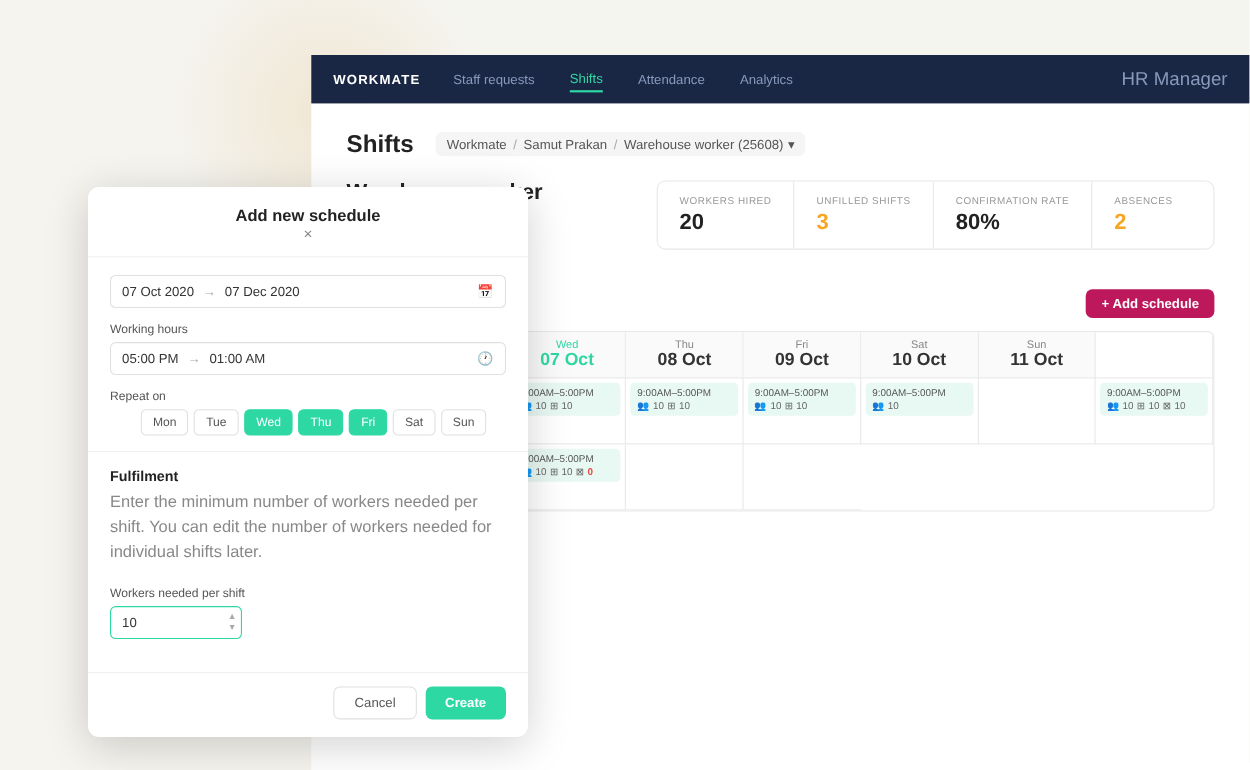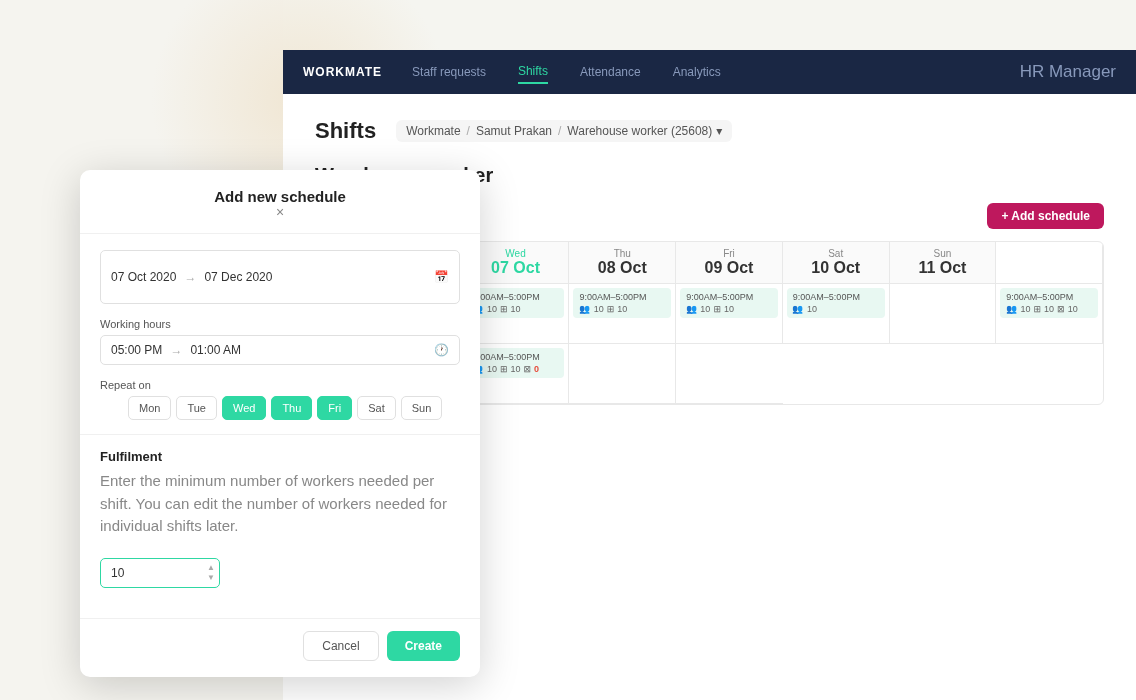--- a/index.html
+++ b/index.html
@@ -316,21 +316,21 @@
       color: #333;
       outline: none;
     }
 
     .date-range {
       display: flex;
       align-items: center;
       gap: 8px;
       border: 1px solid #e0e0e0;
       border-radius: 5px;
-      padding: 19px 10px;
+      padding: 7px 10px;
       font-size: 12px;
       color: #333;
       justify-content: space-between;
     }
     .date-range-arrow { color: #aaa; }
     .date-range-icon { color: #aaa; margin-left: auto; cursor: pointer; }
 
     .time-range {
       display: flex;
       align-items: center;
@@ -480,20 +480,38 @@
       <span class="breadcrumb-sep">/</span>
       <span class="breadcrumb-last">
         <span>Warehouse worker (25608)</span>
         <span>▾</span>
       </span>
     </div>
   </div>
 
   <div class="worker-section">
     <h2 class="worker-title">Warehouse worker</h2>
+    <div class="stats-row">
+      <div class="stat-card">
+        <div class="stat-label">WORKERS HIRED</div>
+        <div class="stat-value">20</div>
+      </div>
+      <div class="stat-card">
+        <div class="stat-label">UNFILLED SHIFTS</div>
+        <div class="stat-value orange">3</div>
+      </div>
+      <div class="stat-card">
+        <div class="stat-label">CONFIRMATION RATE</div>
+        <div class="stat-value">80%</div>
+      </div>
+      <div class="stat-card">
+        <div class="stat-label">ABSENCES</div>
+        <div class="stat-value orange">2</div>
+      </div>
+    </div>
   </div>
 
   <div class="calendar-header">
     <div class="calendar-nav">
       <button class="week-btn">This week</button>
       <div class="nav-arrow">‹</div>
       <div class="nav-arrow">›</div>
     </div>
     <button class="add-schedule-btn">+ Add schedule</button>
   </div>
@@ -696,20 +714,21 @@
           <button class="day-btn">Sun</button>
         </div>
       </div>
 
       <div class="section-divider"></div>
 
       <div class="section-title">Fulfilment</div>
       <div class="section-desc">Enter the minimum number of workers needed per shift. You can edit the number of workers needed for individual shifts later.</div>
 
       <div class="form-group">
+        <label class="form-label">Workers needed per shift</label>
         <div class="number-input-wrap">
           <input class="number-input" type="number" value="10" style="">
           <div class="number-spinners">
             <button class="spinner-btn">▲</button>
             <button class="spinner-btn">▼</button>
           </div>
         </div>
       </div>
     </div>
     <div class="modal-footer">

